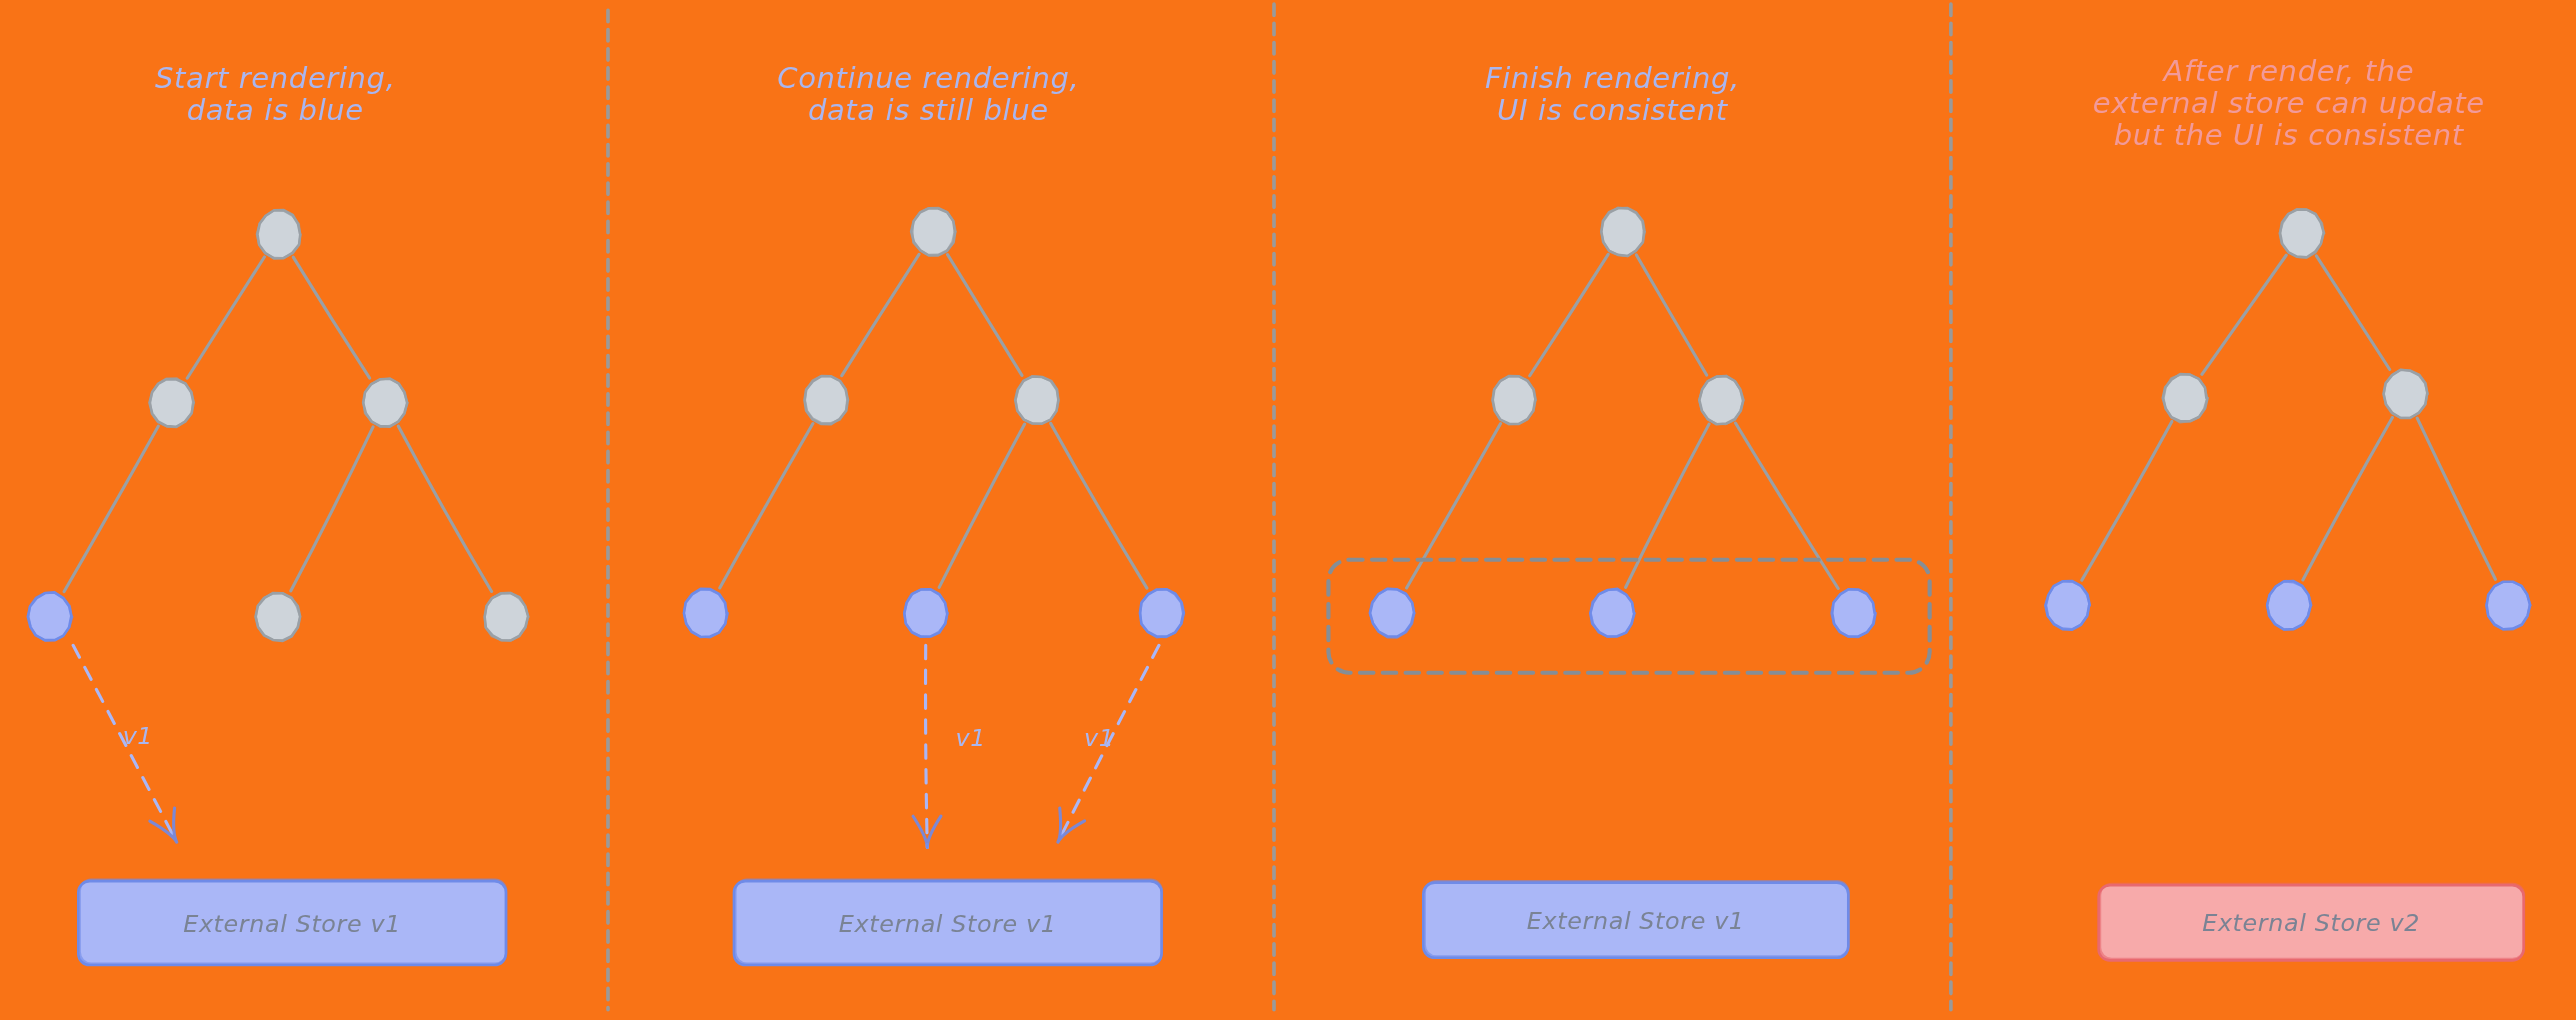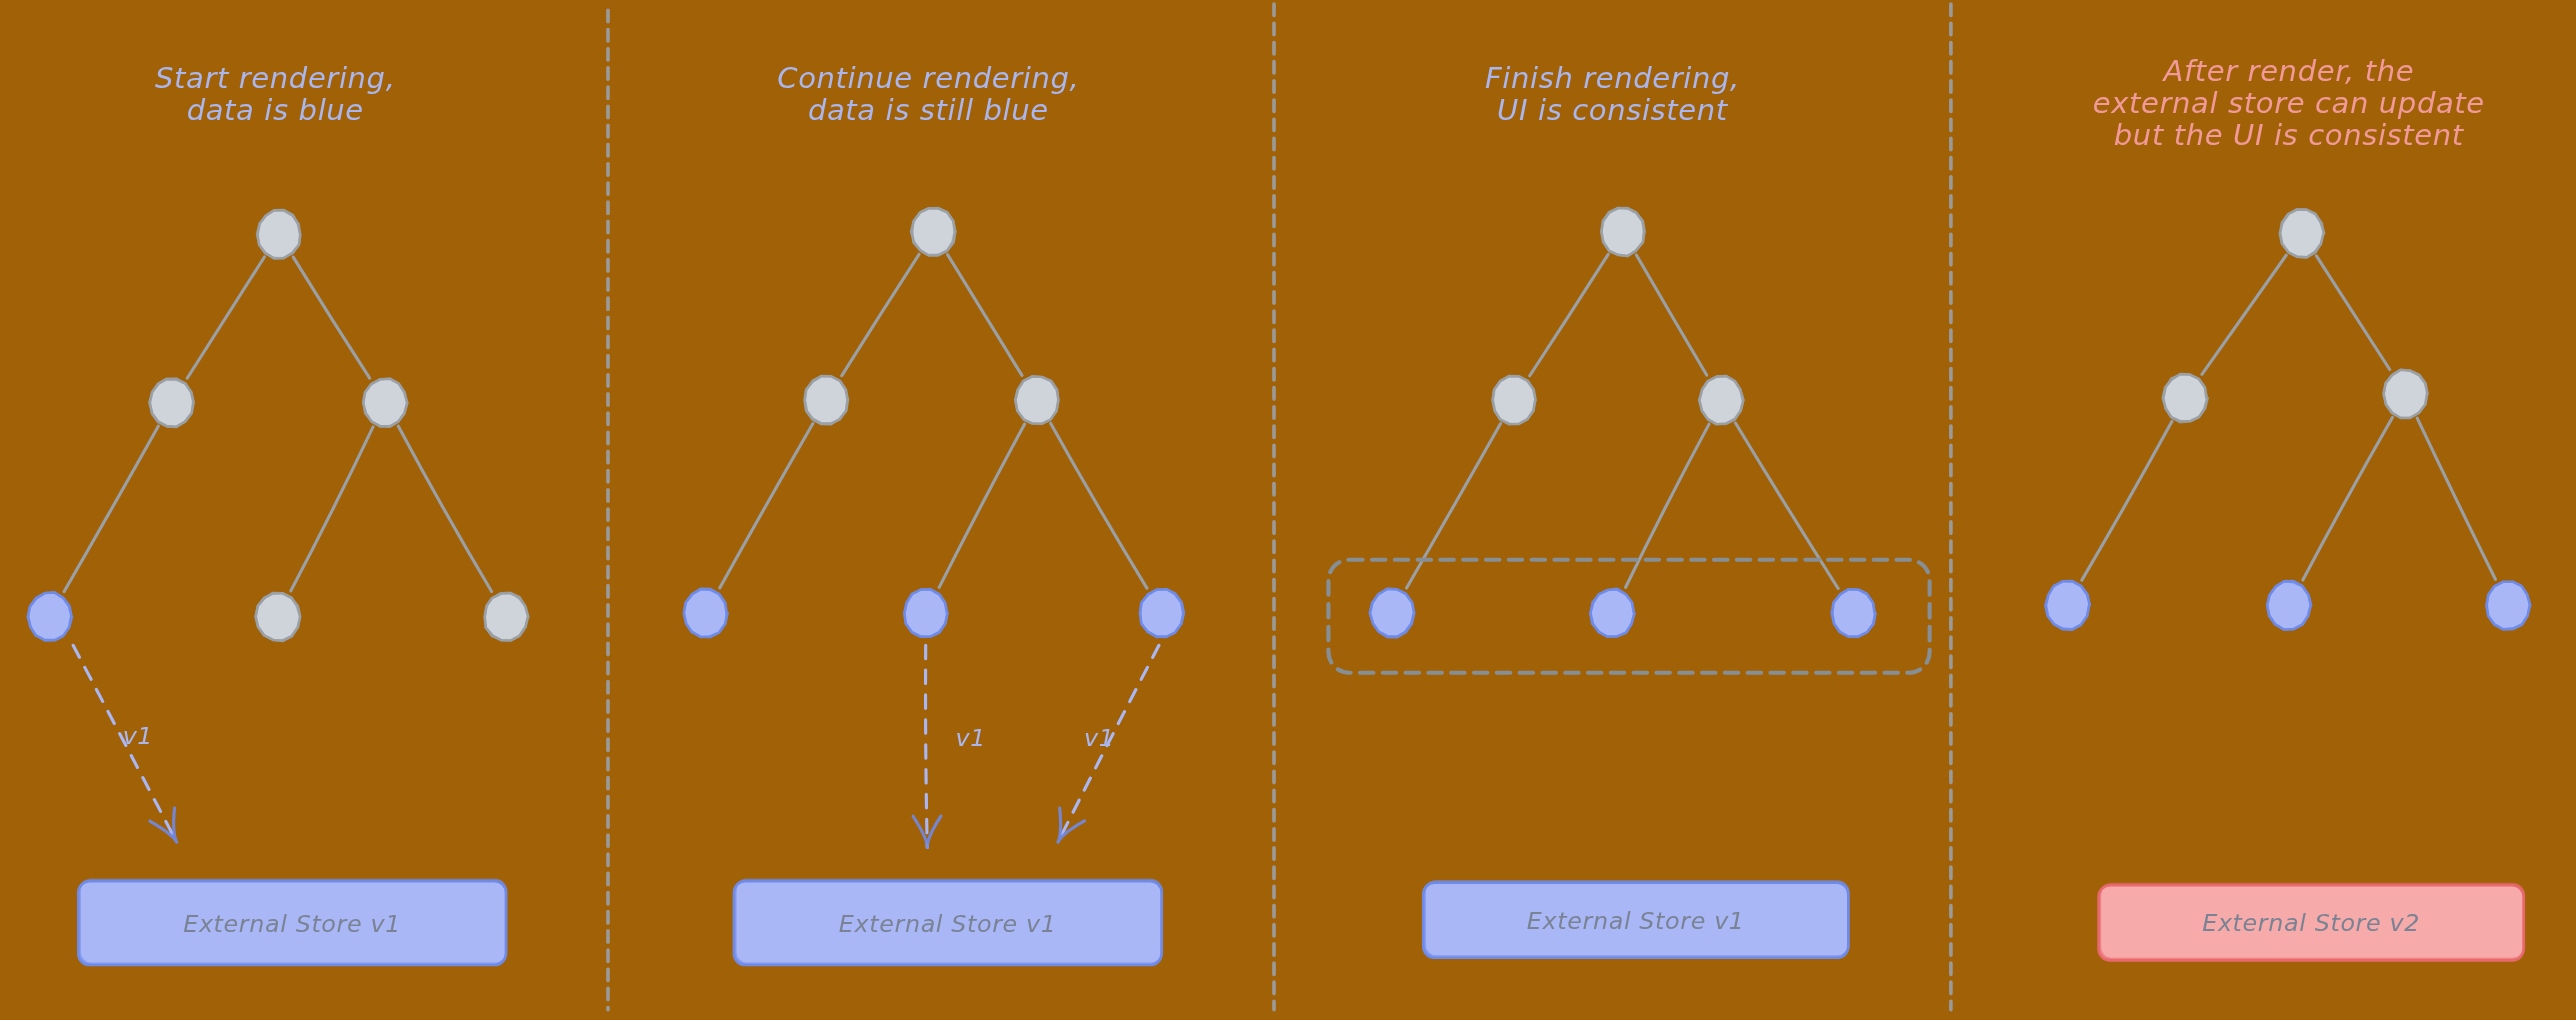--- a/index.html
+++ b/index.html
@@ -10,21 +10,21 @@
   body {
     width: 2576px;
     height: 1020px;
     overflow: hidden;
     font-family: "DejaVu Sans", sans-serif;
   }
   #stage {
     position: relative;
     width: 2576px;
     height: 1020px;
-    background: #a16207;
+    background: #f97316;
   }
   #stage > svg {
     position: absolute;
     top: 0;
     left: 0;
     width: 2576px;
     height: 1020px;
   }
   .sketch-text {
     font-family: "DejaVu Sans", sans-serif;

